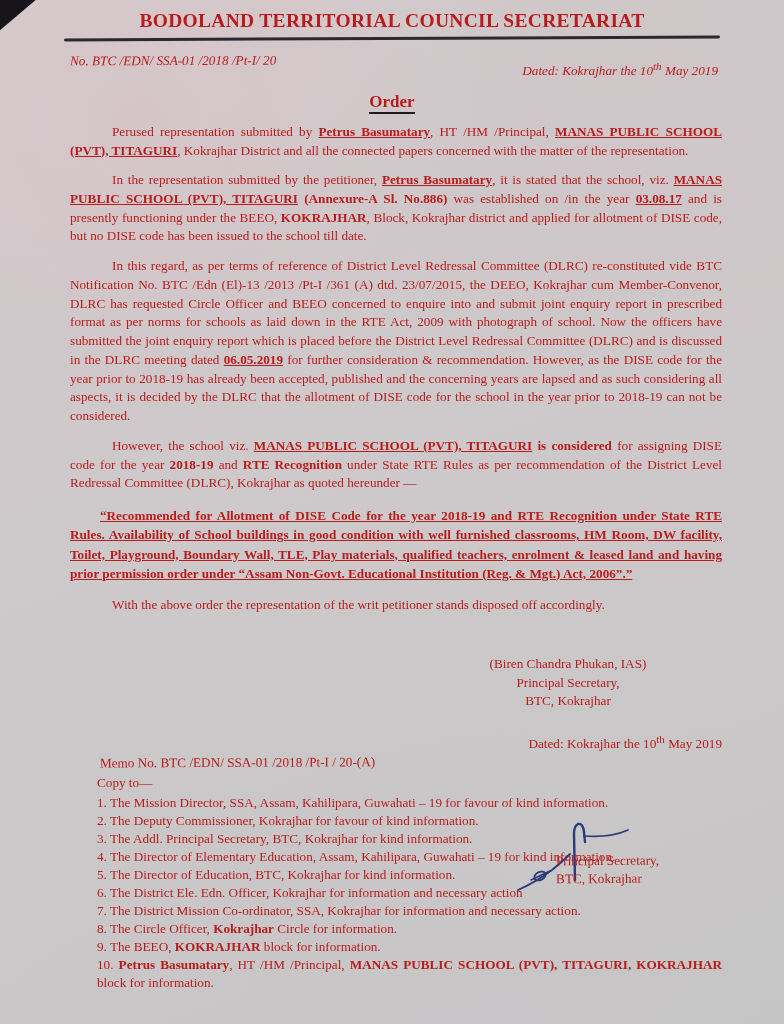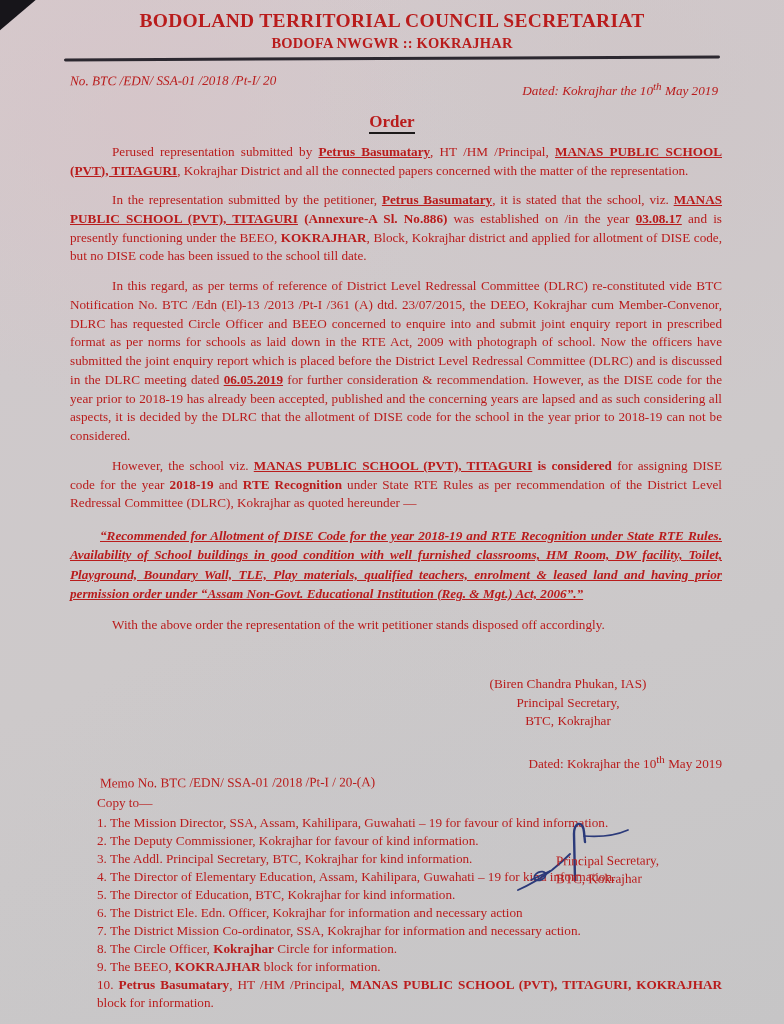--- a/index.html
+++ b/index.html
@@ -100,21 +100,20 @@
   p.para {
     margin: 11px 0 0 0;
     text-indent: 42px;
   }
   p.para.tight { margin-top: 13px; }
   b { font-weight: bold; }
   .u { text-decoration: underline; }
 
   .quote {
     margin: 13px 0 0 0;
-    font-style: italic;
     font-weight: bold;
     text-decoration: underline;
     text-indent: 30px;
     line-height: 1.46;
     text-align: justify;
   }
 
   
   .sig {
     margin: 40px 66px 0 0;
@@ -175,21 +174,20 @@
 <body>
 
 <div class="page">
   <div class="paper-tint"></div>
   <div class="corner-dark"></div>
 
   <div class="content">
 
     <div class="hdr">
       <div class="hdr-title">BODOLAND TERRITORIAL COUNCIL SECRETARIAT</div>
-      <div class="hdr-sub">BODOFA NWGWR :: KOKRAJHAR</div>
     </div>
     <div class="rule"></div>
 
     <div class="refline">
       <div class="left">No. BTC /EDN/ SSA-01 /2018 /Pt-I/ 20</div>
       <div class="right"><span>Dated: Kokrajhar the 10</span><sup>th</sup><span> May 2019</span></div>
     </div>
 
     <div class="order-head"><span>Order</span></div>
 

